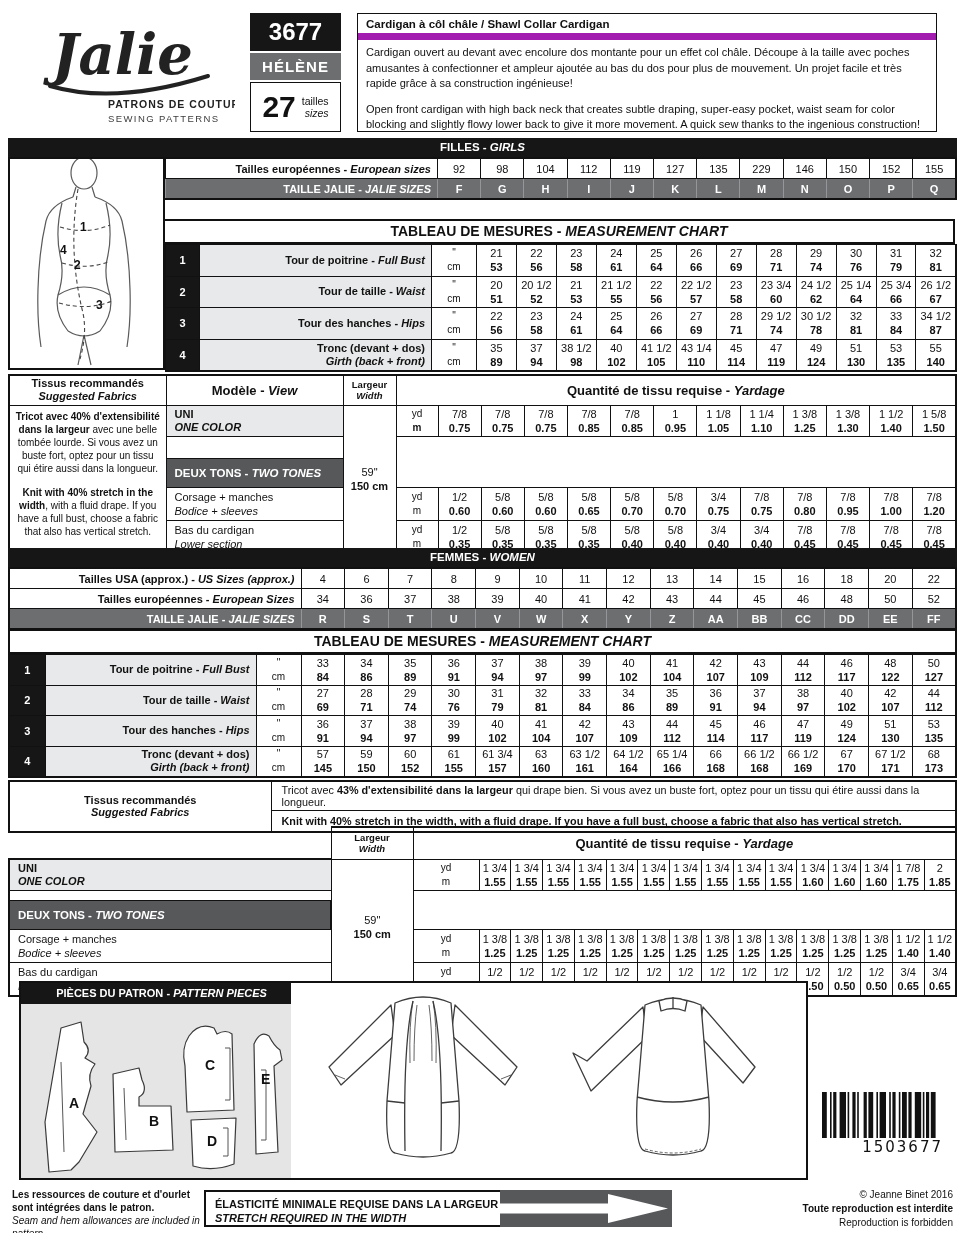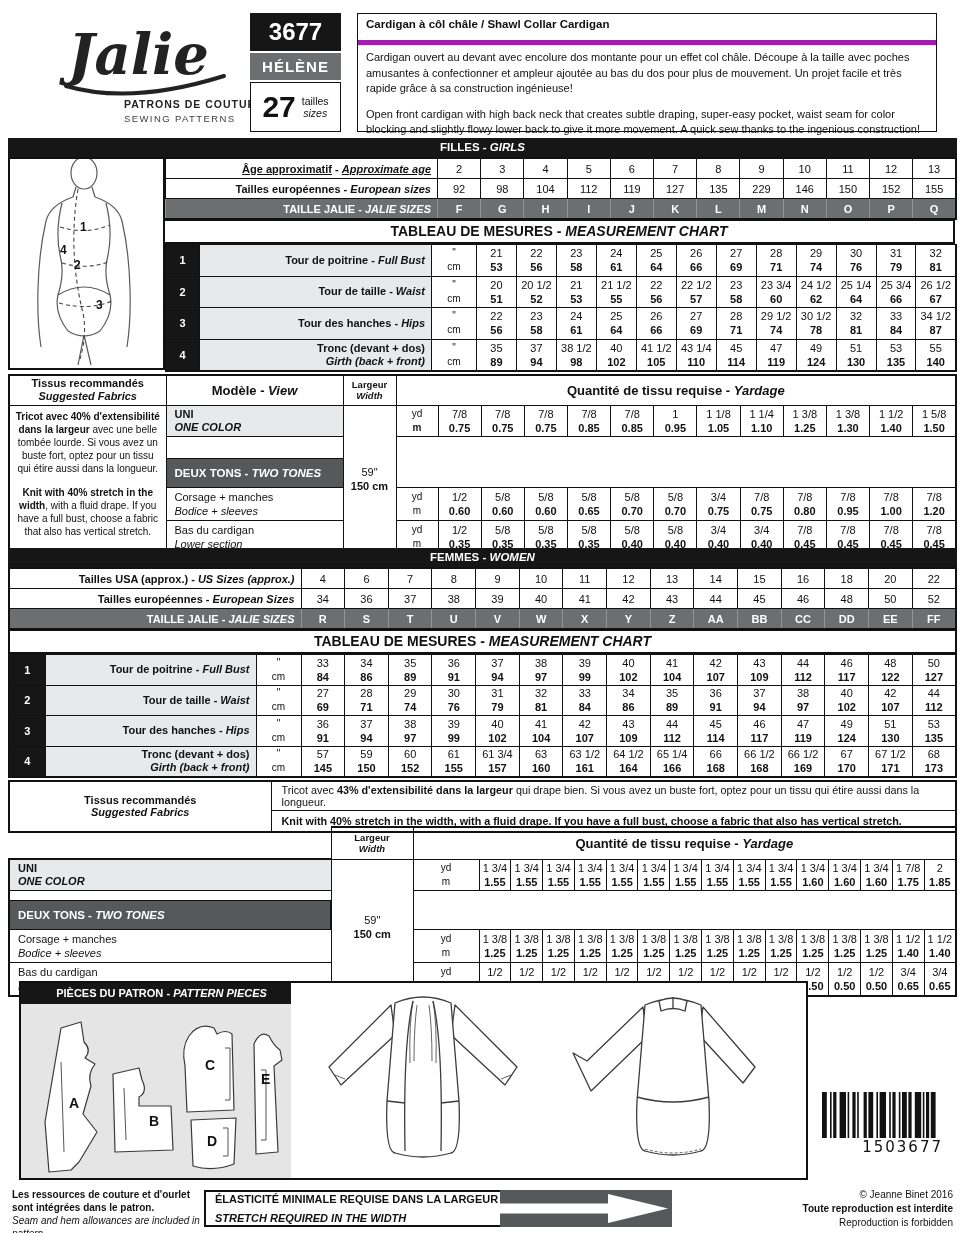--- a/index.html
+++ b/index.html
@@ -8,23 +8,23 @@
   .abs{position:absolute;}
   table{border-collapse:collapse;table-layout:fixed;}
   td{border:1px solid #111;text-align:center;vertical-align:middle;padding:0;font-size:11px;overflow:hidden;}
   .frame{border:2px solid #111;}
   
   .codebox{width:91px;text-align:center;}
   .num-box{background:#161616;color:#fff;font-size:24px;font-weight:bold;line-height:38px;height:38px;}
   .name-box{background:#6d6e70;color:#fff;font-size:15px;font-weight:bold;line-height:27px;height:27px;letter-spacing:1px;margin-top:2px;}
   .count-box{border:1px solid #111;height:48px;margin-top:2px;display:flex;align-items:center;justify-content:center;gap:6px;background:#fff;}
   .count-box .n{font-size:30px;font-weight:bold;}
-  .count-box .lbl{font-size:10.5px;line-height:12px;text-align:center;}
+  .count-box .lbl{font-size:10.5px;line-height:12px;text-align:right;}
   .desc-box{border:1.5px solid #111;background:#fff;}
-  .desc-title{font-size:11.5px;font-weight:bold;padding:4px 8px 10px 8px;border-bottom:5px solid #a21caf;}
+  .desc-title{font-size:11.5px;font-weight:bold;padding:4px 8px 3px 8px;border-bottom:7px solid #a21caf;}
   .desc-body{font-size:11px;line-height:1.42;padding:5px 8px;}
   .desc-body p{margin:0 0 10px 0;}
   
   .band{background:#161616;color:#fff;font-weight:bold;font-size:11.5px;text-align:center;line-height:19px;}
   .it{font-style:italic;}
   .chart-title{border:2px solid #111;border-left:none;text-align:center;font-weight:bold;font-size:14px;line-height:21px;background:#fff;}
   .chart-title.full{border-left:2px solid #111;}
   
   .sizes-tbl td{height:19px;font-size:11px;}
   .sizes-tbl .lblcell{text-align:right;padding-right:6px;font-weight:bold;}
@@ -60,32 +60,32 @@
   .w-yard tr td:last-child{border-right:2px solid #111;}
   .w-yard tr:last-child td{border-bottom:2px solid #111;}
   .w-yard .blank-data{border:none;border-right:2px solid #111;}
   
   .wfab td{font-size:11px;}
   .wfab .lbl{font-weight:bold;font-size:11px;}
   .wfab .txt{text-align:left;padding:2px 10px;font-size:10.8px;}
   
   .pieces-title{background:#161616;color:#fff;font-weight:bold;font-size:11px;text-align:center;line-height:21px;}
   .seam-note{font-size:10px;line-height:13px;}
-  .stretch-box{border:2px solid #111;background:#fff;display:flex;flex-direction:column;justify-content:space-between;padding-left:9px;}
+  .stretch-box{border:2px solid #111;background:#fff;display:flex;flex-direction:column;justify-content:flex-end;padding-left:9px;}
   .stretch-box .l1{font-weight:bold;font-size:11px;line-height:14px;}
   .stretch-box .l2{font-weight:bold;font-style:italic;font-size:11px;line-height:14px;}
   .copyright{font-size:10px;line-height:14px;text-align:right;}
   .barcode-num{font-size:15px;text-align:right;letter-spacing:2px;font-family:"DejaVu Sans",sans-serif;}
 </style>
 </head>
 <body>
 
 <div id="page">
 
-  <div class="abs" style="left:36px;top:10px;width:215px;height:122px;">
+  <div class="abs" style="left:20px;top:10px;width:215px;height:122px;">
     <svg width="215" height="122" viewBox="0 0 215 122">
       <text x="32" y="64" font-family="DejaVu Serif, serif" font-style="italic" font-weight="bold" font-size="56" fill="#222">Jalie</text>
       <path d="M30,76 Q95,95 188,66" stroke="#222" stroke-width="4" fill="none" stroke-linecap="round"></path>
       <text x="88" y="98" font-size="10.5" font-weight="bold" letter-spacing="1" fill="#222">PATRONS DE COUTURE</text>
       <text x="88" y="112" font-size="9.5" letter-spacing="1.4" fill="#3c3c3c">SEWING PATTERNS</text>
     </svg>
   </div>
 
   <div class="abs codebox" style="left:250px;top:13px;">
     <div class="num-box">3677</div>
@@ -140,35 +140,20 @@
       </g>
     </svg>
   </div>
 
   <table class="abs sizes-tbl frame" style="left:165px;top:157px;width:792px;border-left:none;">
     <colgroup>
         <col style="width:272px">
         <col span="12">
       </colgroup>
     <tbody>
-        <tr>
-      <td class="lblcell"><span class="u">Âge approximatif</span> <span>-</span> <span class="u it">Approximate age</span></td>
-    <td>2</td>
-          <td>3</td>
-          <td>4</td>
-          <td>5</td>
-          <td>6</td>
-          <td>7</td>
-          <td>8</td>
-          <td>9</td>
-          <td>10</td>
-          <td>11</td>
-          <td>12</td>
-          <td>13</td>
-        </tr>
     <tr>
       <td class="lblcell"><span>Tailles européennes</span> <span>-</span> <span class="it">European sizes</span></td>
     <td>92</td>
           <td>98</td>
           <td>104</td>
           <td>112</td>
           <td>119</td>
           <td>127</td>
           <td>135</td>
           <td>229</td>

